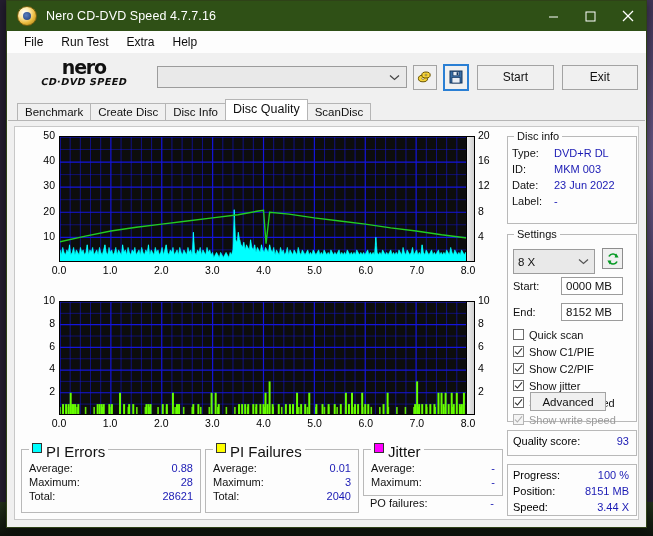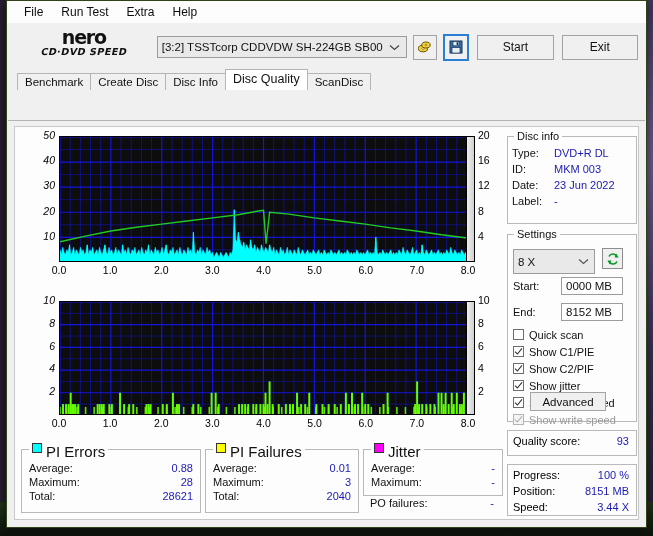--- a/index.html
+++ b/index.html
@@ -79,21 +79,21 @@
   #chartBot{left:4px;top:168px;width:482px;height:148px;}
   .plot{position:absolute;background:#0d0d0d;border:1px solid #000;
     box-sizing:border-box;overflow:hidden;}
   #plotTop{left:40px;top:6px;width:416px;height:126px;}
   #plotBot{left:40px;top:6px;width:416px;height:114px;}
   .vscroll{position:absolute;top:0;bottom:0;width:7px;right:0;
     background:linear-gradient(90deg,#efefef,#cfcfcf);border-left:1px solid #000;}
   .gridsvg{position:absolute;inset:0;}
   .axlbl{position:absolute;font-size:10.5px;color:#000;
     font-family:"Liberation Sans",sans-serif;}
-  .yl{text-align:right;width:30px;font-style:italic;}
+  .yl{text-align:right;width:30px;}
   .yr{text-align:left;width:26px;}
   .xl{text-align:center;width:30px;}
   
   .gbox{position:absolute;border:1px solid #b9b9b9;background:#fdfdfd;}
   .gcap{position:absolute;top:-7px;left:7px;background:#fdfdfd;padding:0 3px;
     font-size:15px;color:#111;display:flex;align-items:flex-start;white-space:nowrap;}
   .swatch{width:8px;height:8px;border:1px solid #333;margin-right:4px;display:inline-block;}
   .srow{display:flex;justify-content:space-between;font-size:11px;color:#111;
     padding:0 7px;line-height:14px;}
   .srow .v{color:#1a1ab4;}
@@ -144,35 +144,56 @@
   .prow .v{color:#1a1ab4;}
   .prow:first-child{padding-top:2px;}
 </style>
 </head>
 <body>
 
 <div id="desktop"></div>
 
 <div id="window">
 
+  <div id="titlebar">
+    <div class="tb-icon"></div>
+    <div class="tb-title">Nero CD-DVD Speed 4.7.7.16</div>
+    <div class="wbtns">
+      <div class="wbtn">
+        <svg width="11" height="11" viewBox="0 0 11 11">
+            <line x1="1" y1="6" x2="10" y2="6" stroke="#fff" stroke-width="1"></line>
+          </svg>
+      </div>
+      <div class="wbtn">
+        <svg width="11" height="11" viewBox="0 0 11 11">
+            <rect x="1" y="1" width="9" height="9" fill="none" stroke="#fff" stroke-width="1"></rect>
+          </svg>
+      </div>
+      <div class="wbtn close">
+        <svg width="12" height="12" viewBox="0 0 12 12">
+            <line x1="1" y1="1" x2="11" y2="11" stroke="#fff" stroke-width="1.2"></line>
+            <line x1="11" y1="1" x2="1" y2="11" stroke="#fff" stroke-width="1.2"></line>
+          </svg>
+      </div>
+    </div>
+  </div>
 
   <div id="menubar">
     <div class="mi">File</div>
     <div class="mi">Run Test</div>
     <div class="mi">Extra</div>
     <div class="mi">Help</div>
   </div>
 
   <div id="toolbar">
     <div id="logo">
       <div class="logo-nero">nero</div>
       <div class="logo-sub"><span class="sl">CD·DVD SPEED</span></div>
     </div>
     <div id="drivesel">
-      <span class="dtxt">[3:2]   TSSTcorp CDDVDW SH-224GB SB00</span>
       <span class="dchev">
         <svg width="11" height="7" viewBox="0 0 11 7">
             <polyline points="1,1.5 5.5,5.5 10,1.5" fill="none" stroke="#444" stroke-width="1.2"></polyline>
           </svg>
       </span>
     </div>
     <div class="tbtn">
       <svg width="15" height="15" viewBox="0 0 15 15">
         <ellipse cx="6" cy="8.5" rx="4.6" ry="3.3" fill="#f5d33a" stroke="#6b5500" stroke-width="1"></ellipse>
         <ellipse cx="6" cy="8.5" rx="1.3" ry="0.9" fill="#fff" stroke="#6b5500" stroke-width=".6"></ellipse>

